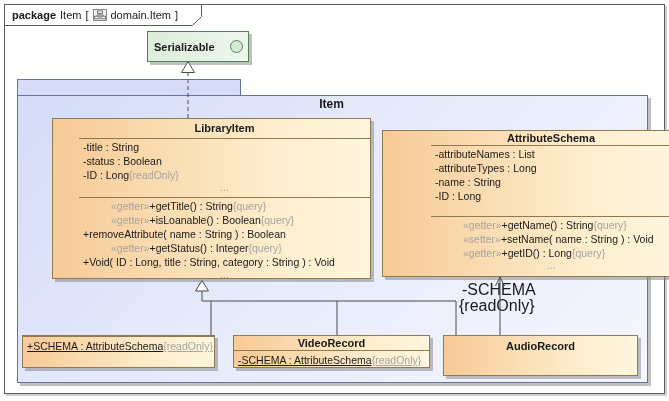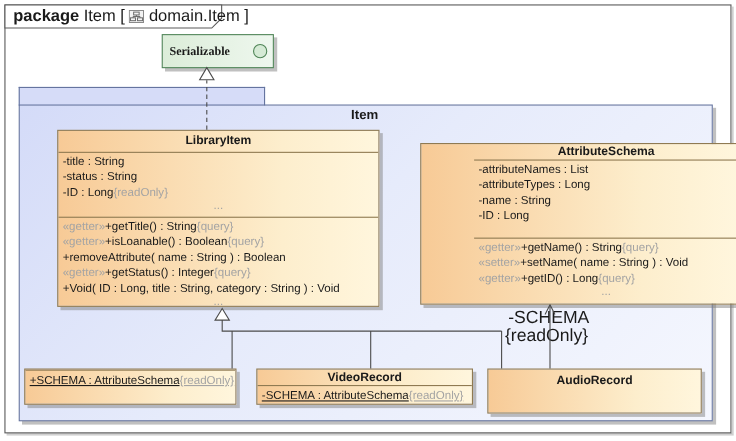--- a/index.html
+++ b/index.html
@@ -4,58 +4,58 @@
 <style>
   html,body{margin:0;padding:0;background:#fff;}
   #canvas{position:relative;width:669px;height:401px;background:#ffffff;overflow:hidden;
           font-family:"Liberation Sans","DejaVu Sans",sans-serif;color:#1a1a1a;}
   .abs{position:absolute;}
 
   
   #frame{left:4px;top:4px;width:659px;height:388px;border:1px solid #5a5a5a;
          box-shadow:2px 2px 0 rgba(150,150,150,.45);}
   #frame-tab-text{left:12px;top:7px;height:15px;display:flex;align-items:center;gap:4px;
-                  font-size:15px;white-space:nowrap;}
+                  font-size:11px;white-space:nowrap;}
   .kw{font-weight:bold;}
 
   
   #pkg-tab{left:17px;top:79px;width:222px;height:16px;background:#d6dcf8;
            border:1px solid #65749f;border-bottom:none;}
   #pkg-body{left:17px;top:95px;width:629px;height:286px;border:1px solid #65749f;
             background:linear-gradient(135deg,#d4dbf8 0%,#e6ebfb 45%,#f5f7fe 100%);
             box-shadow:3px 3px 0 rgba(130,130,130,.5);}
   #pkg-title{left:17px;top:97px;width:629px;text-align:center;font-weight:bold;font-size:12px;}
 
   
   .uml-class{border:1px solid #8f7a52;box-shadow:3px 3px 0 rgba(130,130,130,.5);
              background:linear-gradient(to right,#f7ca96 0%,#fdeecd 70%,#fff6dd 100%);
              font-size:10.5px;overflow:hidden;}
   .cls-header{font-weight:bold;font-size:11px;text-align:center;overflow:hidden;white-space:nowrap;}
   .sep{border-top:1px solid #8f7a52;}
   .rows{overflow:hidden;padding-top:1px;}
   .row{line-height:14px;padding:0 4px;white-space:nowrap;overflow:hidden;}
   .row.center{text-align:center;color:#b0b0b0;line-height:11px;}
-  .seg-st{color:#a4a4a4;}
+  .seg-st{color:#a4a4a4;margin-left:28px;}
   .seg-nm{font-weight:normal;}
   .seg-pl{}
   .seg-tg{color:#a4a4a4;}
   .seg-un{text-decoration:underline;}
   .seg-ut{color:#a4a4a4;text-decoration:underline;}
 
   
   #serializable{left:147px;top:31px;width:89px;height:29px;border:1px solid #4e8456;
       background:linear-gradient(to right,#dcedd9 0%,#eef7ee 100%);
       box-shadow:3px 3px 0 rgba(130,130,130,.5);
-      display:flex;align-items:center;padding:0 5px 0 6px;font-family:Liberation Serif, serif;}
+      display:flex;align-items:center;padding:0 5px 0 6px;}
   #serializable .cls-header{flex:0 0 auto;}
   .iface-circle{width:11px;height:11px;border:1.5px solid #4e8456;border-radius:50%;
       background:#d5ead5;margin-left:auto;}
 
   
-  #libraryitem{left:52px;top:118px;width:291px;height:159px;}
+  #libraryitem{left:52px;top:118px;width:291px;height:159px;padding-left:26px;}
   #libraryitem .cls-header{height:19px;line-height:19px;}
   #libraryitem .attrs{height:57px;}
   #attributeschema{left:382px;top:130px;width:240px;height:145px;padding-left:48px;}
   #attributeschema .cls-header{height:14px;line-height:14px;}
   #attributeschema .attrs{height:69px;}
   #book{left:22px;top:335px;width:191px;height:31px;}
   #book .cls-header,#videorecord .cls-header{height:14px;line-height:15px;}
   #book .row,#videorecord .row{line-height:16px;}
   #videorecord{left:233px;top:335px;width:195px;height:31px;}
   #audiorecord{left:443px;top:335px;width:193px;height:39px;}
@@ -81,21 +81,21 @@
 
   <div class="abs" id="serializable">
     <span class="cls-header">Serializable</span>
     <span class="iface-circle"></span>
   </div>
 
   <div class="abs uml-class" id="libraryitem">
     <div class="cls-header">LibraryItem</div>
     <div class="rows attrs sep">
         <div class="row"><span class="seg-pl">-title : String</span></div>
-        <div class="row"><span class="seg-pl">-status : String</span></div>
+        <div class="row"><span class="seg-pl">-status : Boolean</span></div>
         <div class="row"><span class="seg-pl">-ID : Long</span><span class="seg-tg">{readOnly}</span></div>
         <div class="row center"><span class="seg-tg">...</span></div>
       </div>
     <div class="rows ops sep">
         <div class="row"><span class="seg-st">«getter»</span><span class="seg-nm">+getTitle()</span><span class="seg-pl"> : String</span><span class="seg-tg">{query}</span></div>
         <div class="row"><span class="seg-st">«getter»</span><span class="seg-nm">+isLoanable()</span><span class="seg-pl"> : Boolean</span><span class="seg-tg">{query}</span></div>
         <div class="row"><span class="seg-nm">+removeAttribute(</span><span class="seg-pl"> name : String ) : Boolean</span></div>
         <div class="row"><span class="seg-st">«getter»</span><span class="seg-nm">+getStatus()</span><span class="seg-pl"> : Integer</span><span class="seg-tg">{query}</span></div>
         <div class="row"><span class="seg-nm">+Void(</span><span class="seg-pl"> ID : Long, title : String, category : String ) : Void</span></div>
         <div class="row center"><span class="seg-tg">...</span></div>

